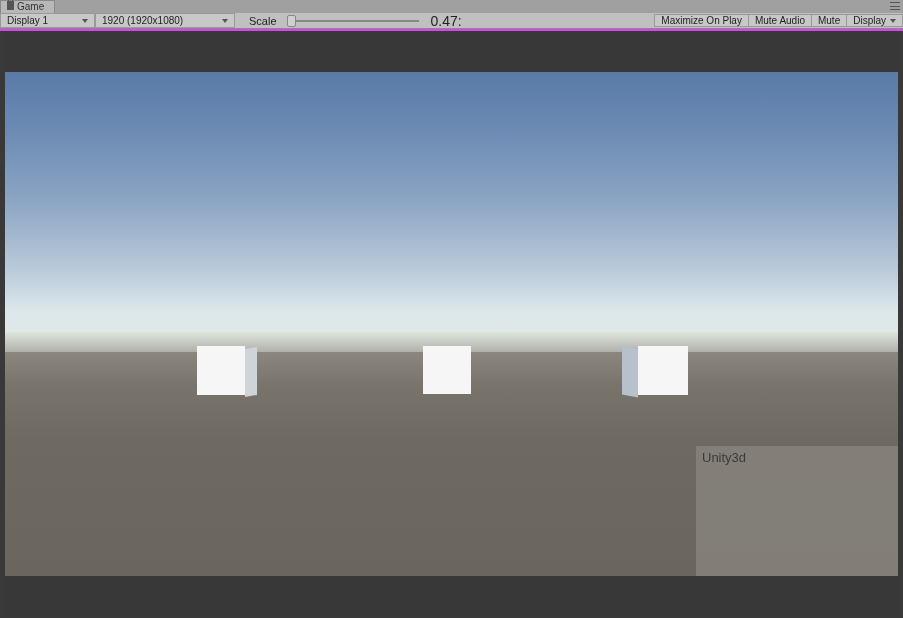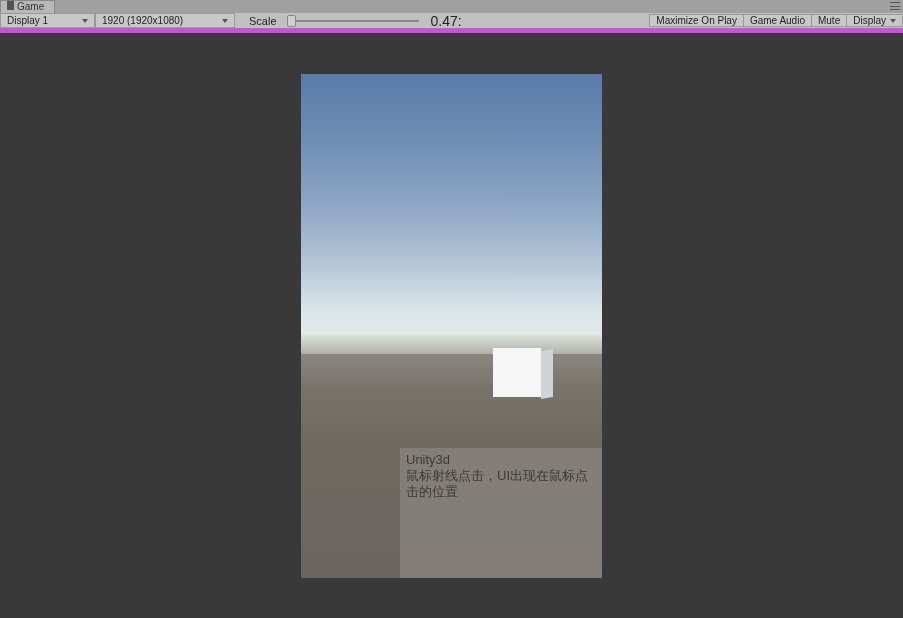--- a/index.html
+++ b/index.html
@@ -142,23 +142,24 @@
       color: #222;
       cursor: pointer;
     }
     .toolbar-toggle:first-child { border-left: 1px solid #999; }
 
     .viewport {
       width: 100%;
       height: 589px;
       background: #393939;
       display: flex;
-      align-items: center;
-      position: relative;
-      border-top: 4px solid #d946ef;
+      flex-direction: column;
+      align-items: center;
+      position: relative;
+      border-top: 2px solid #d946ef;
     }
     .black-strip-top {
       width: 893px;
       height: 41px;
       background: #383838;
     }
     .game-area {
       width: 893px;
       height: 504px;
       position: relative;
@@ -260,21 +261,21 @@
   <div class="scale-label">Scale</div>
   <div class="scale-slider">
     <div class="slider-track">
       <div class="slider-thumb"></div>
     </div>
   </div>
   <div class="scale-value">0.47:</div>
   <div class="toolbar-flex"></div>
   <div class="toolbar-right">
     <div class="toolbar-toggle">Maximize On Play</div>
-    <div class="toolbar-toggle">Game Audio</div>
+    <div class="toolbar-toggle">Mute Audio</div>
     <div class="toolbar-toggle">Mute</div>
     <div class="toolbar-toggle">
       <span>Display</span>
       <span class="chevron" style="margin-left:4px"></span>
     </div>
   </div>
 </div>
 
 <div class="viewport">
   <div class="black-strip-top"></div>
@@ -290,17 +291,16 @@
     <div class="cube cube2">
       <div class="face front"></div>
     </div>
     <div class="cube cube3">
       <div class="face side"></div>
       <div class="face front"></div>
     </div>
 
     <div class="overlay-box">
       <div>Unity3d</div>
-      <div>鼠标射线点击，UI出现在鼠标点击的位置</div>
     </div>
   </div>
   <div class="black-strip-bottom"></div>
 </div>
 
 </body></html>

